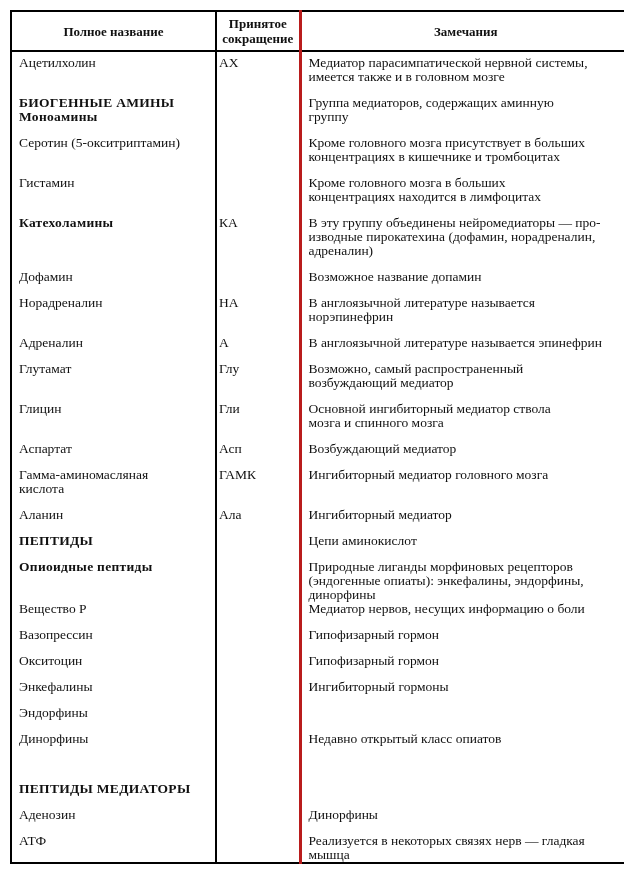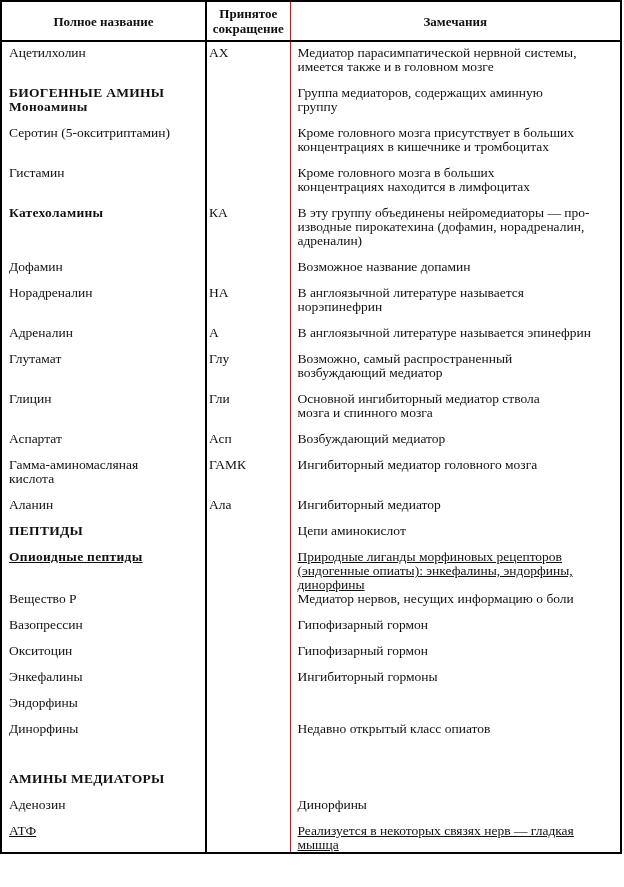--- a/index.html
+++ b/index.html
@@ -9,21 +9,21 @@
     width: 624px;
     height: 887px;
     overflow: hidden;
     font-family: "Liberation Serif", serif;
     color: #111111;
   }
   .page {
     width: 544px;
     height: 887px;
     box-sizing: border-box;
-    padding: 0;
+    padding: 10px;
   }
   table.med-table {
     border-collapse: collapse;
     table-layout: fixed;
     width: 620px;
     border: 2px solid #000000;
   }
   col.c1 { width: 205px; }
   col.c2 { width: 84px; }
   col.c3 { width: 331px; }
@@ -31,33 +31,33 @@
     font-size: 13px;
     font-weight: bold;
     text-align: center;
     vertical-align: middle;
     padding: 4px 1px;
     border-bottom: 2px solid #000000;
     line-height: 15px;
   }
   th.abbr-h, td.c-abbr {
     border-left: 2px solid #000000;
-    border-right: 1px solid #b91c1c;
+    border-right: 3px solid #b91c1c;
   }
   tbody td {
     font-size: 13.5px;
     line-height: 14px;
     vertical-align: top;
     padding: 0 6px 12px 7px;
     white-space: pre-line;
   }
   tbody tr:first-child td { padding-top: 4px; }
   td.c-abbr { padding-left: 2px; padding-right: 2px; }
   tr.bold td.c-name { font-weight: bold; letter-spacing: 0.3px; }
-  tr.gap-none td { padding-bottom: 0; text-decoration: underline; }
+  tr.gap-none td { padding-bottom: 0; }
   tr.gap-large td { padding-bottom: 36px; }
 </style>
 </head>
 <body>
 
 <div class="page">
   <table class="med-table">
     <colgroup>
       <col class="c1">
         <col class="c2">
@@ -183,21 +183,21 @@
     <td class="c-name">Эндорфины</td>
     <td class="c-abbr"></td>
     <td class="c-note"></td>
   </tr>
         <tr class="gap-large">
     <td class="c-name">Динорфины</td>
     <td class="c-abbr"></td>
     <td class="c-note">Недавно открытый класс опиатов</td>
   </tr>
         <tr class="bold">
-    <td class="c-name">АМИНЫ МЕДИАТОРЫ</td>
+    <td class="c-name">ПЕПТИДЫ МЕДИАТОРЫ</td>
     <td class="c-abbr"></td>
     <td class="c-note"></td>
   </tr>
         <tr>
     <td class="c-name">Аденозин</td>
     <td class="c-abbr"></td>
     <td class="c-note">Динорфины</td>
   </tr>
         <tr class="gap-none">
     <td class="c-name">АТФ</td>

